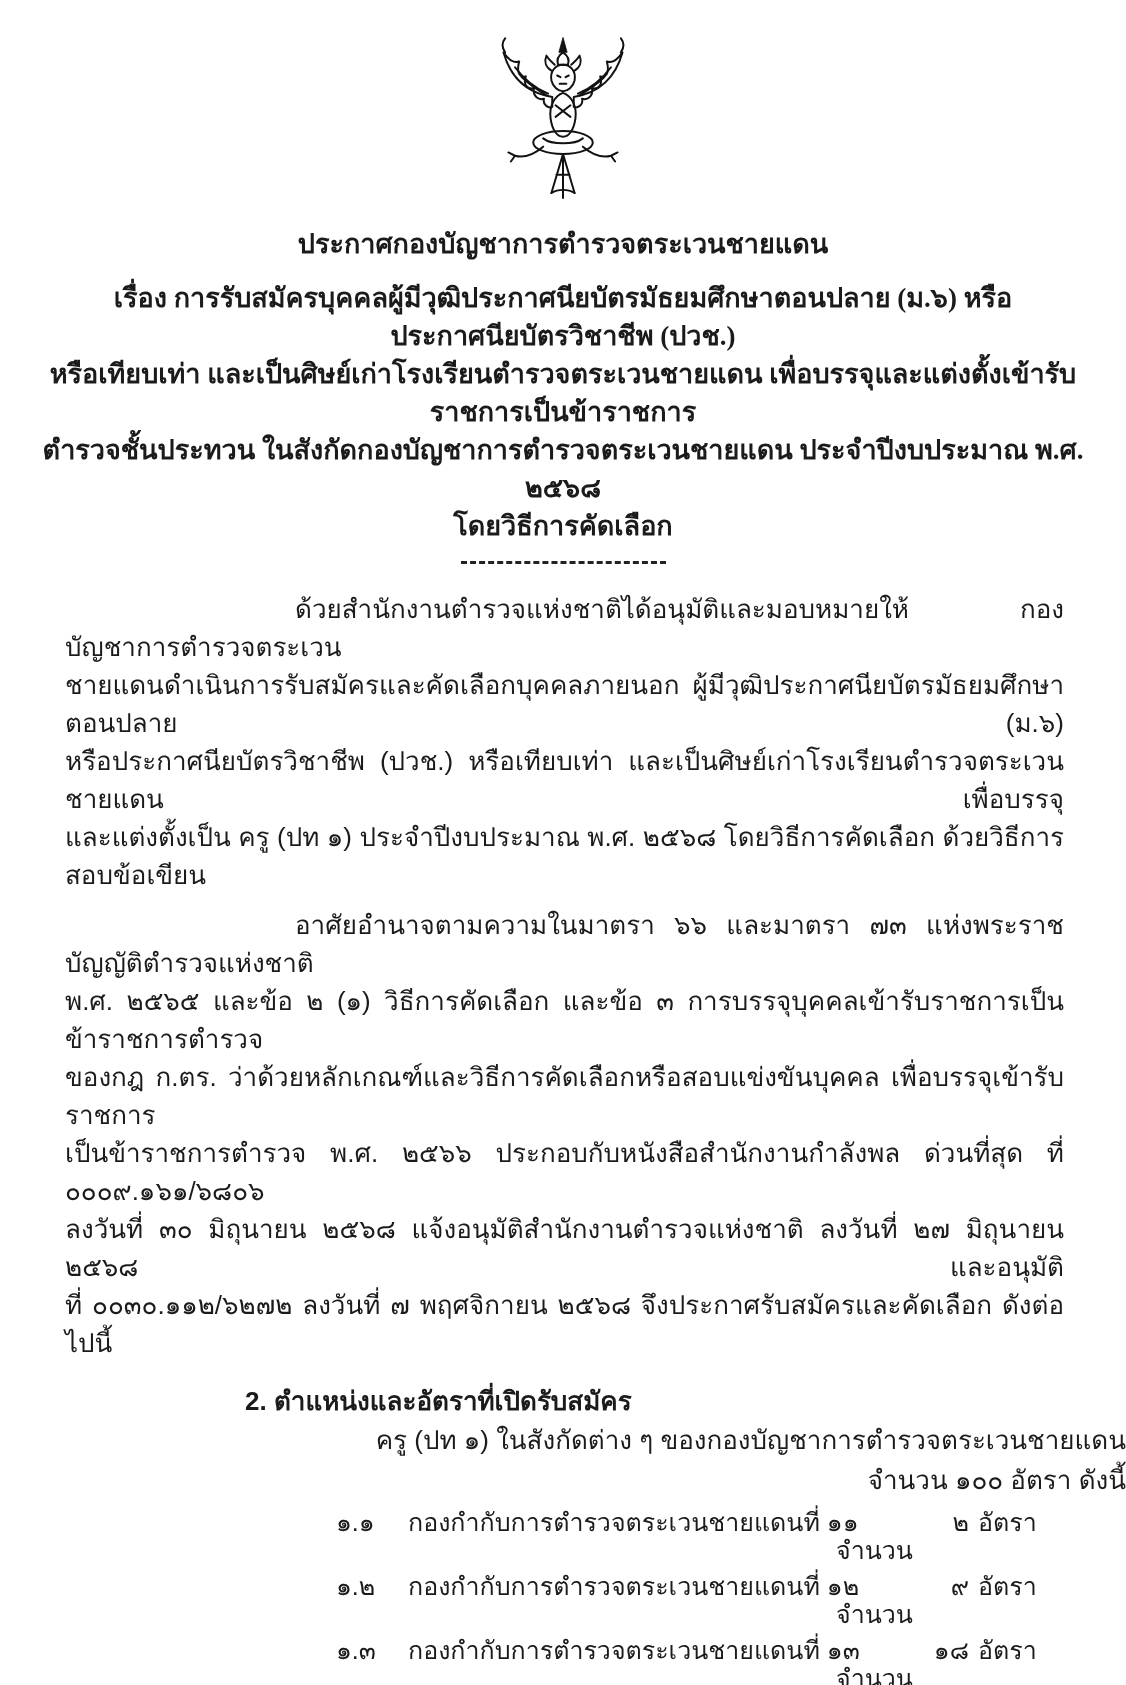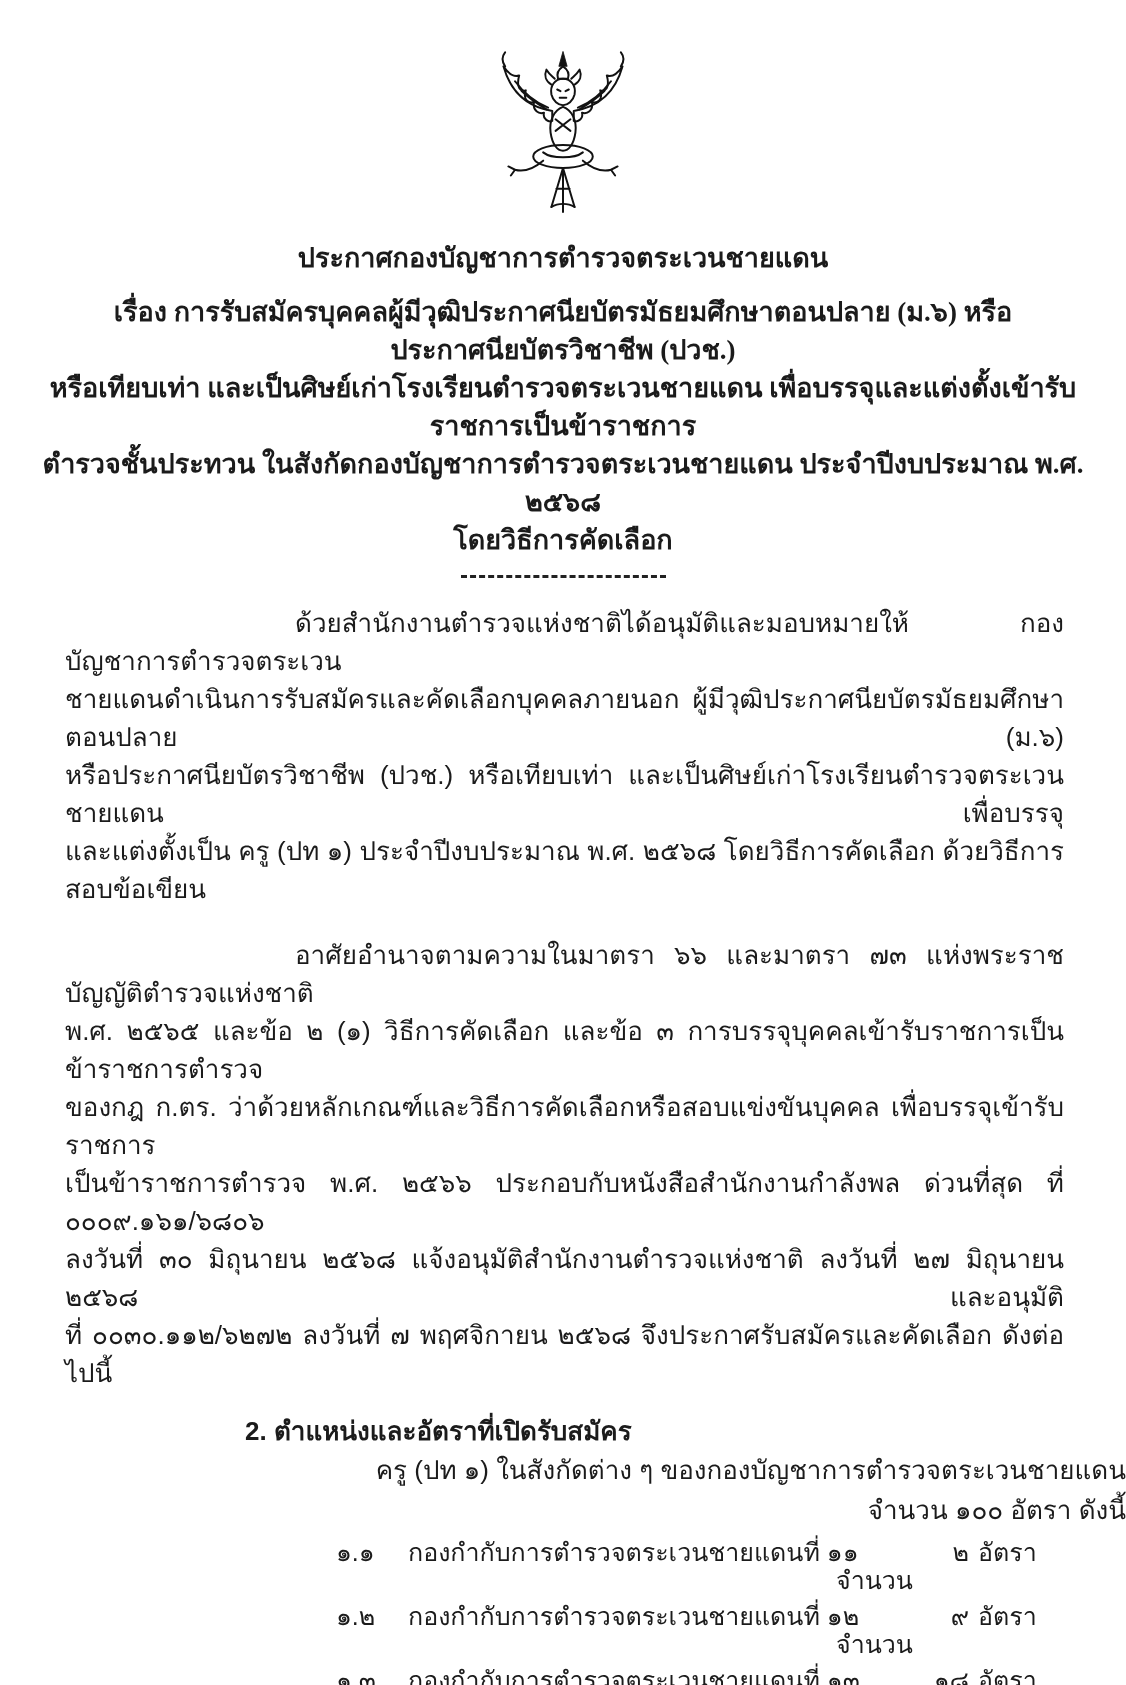--- a/index.html
+++ b/index.html
@@ -1,32 +1,32 @@
 <!DOCTYPE html>
 <html style="--text: #1b1b1b; --bg: #ffffff;"><head>
 <meta charset="utf-8">
 <style>
   :root{ --text:#1b1b1b; --bg:#ffffff; }
   html,body{ margin:0; padding:0; background:#e8e8e8; }
   .page{
     width:1126px; height:1685px; margin:0 auto; background:var(--bg);
     color:var(--text); font-family:"Liberation Serif", serif;
-    overflow:hidden; box-sizing:border-box; padding-top:47px;
+    overflow:hidden; box-sizing:border-box; padding-top:33px;
   }
   .emblem-wrap{ display:flex; justify-content:center; height:178px; }
   .title{
     margin:14px 0 0 0; text-align:center; font-size:27px; font-weight:bold;
     font-family:"Liberation Sans", sans-serif; line-height:38px;
   }
   .subject{ margin:16px 30px; font-family:Liberation Serif, serif; }
   .subject-line{ text-align:center; font-weight:bold; font-size:27px; line-height:38px; }
   .divider{ width:205px; margin:16px auto 26px auto; border-top:3px dashed #222; height:0; }
   .body-text{ font-family:"Liberation Sans", sans-serif; }
   .para{ margin:0 62px 0 65px; font-size:26px; line-height:38px; }
-  .para + .para{ margin-top:28px; }
+  .para + .para{ margin-top:12px; }
   .para .line{ text-align:justify; text-align-last:justify; white-space:normal; }
   .para .line.first{ text-indent:230px; }
   .para .line.last{ text-align-last:left; }
   .section1{ font-family:"Liberation Sans", sans-serif; }
   .heading{ margin:20px 0 0 245px; font-size:26px; font-weight:bold; line-height:38px; }
   .intro{ margin:0 0 4px 295px; font-size:26px; line-height:40px;text-align:right; }
   .rows{ }
   .row{ display:flex; margin-left:290px; font-size:25px; line-height:36px; }
   .row .no{ width:72px; flex:0 0 auto;margin-left:46px; }
   .row .unit{ width:428px; flex:0 0 auto; white-space:nowrap; }

